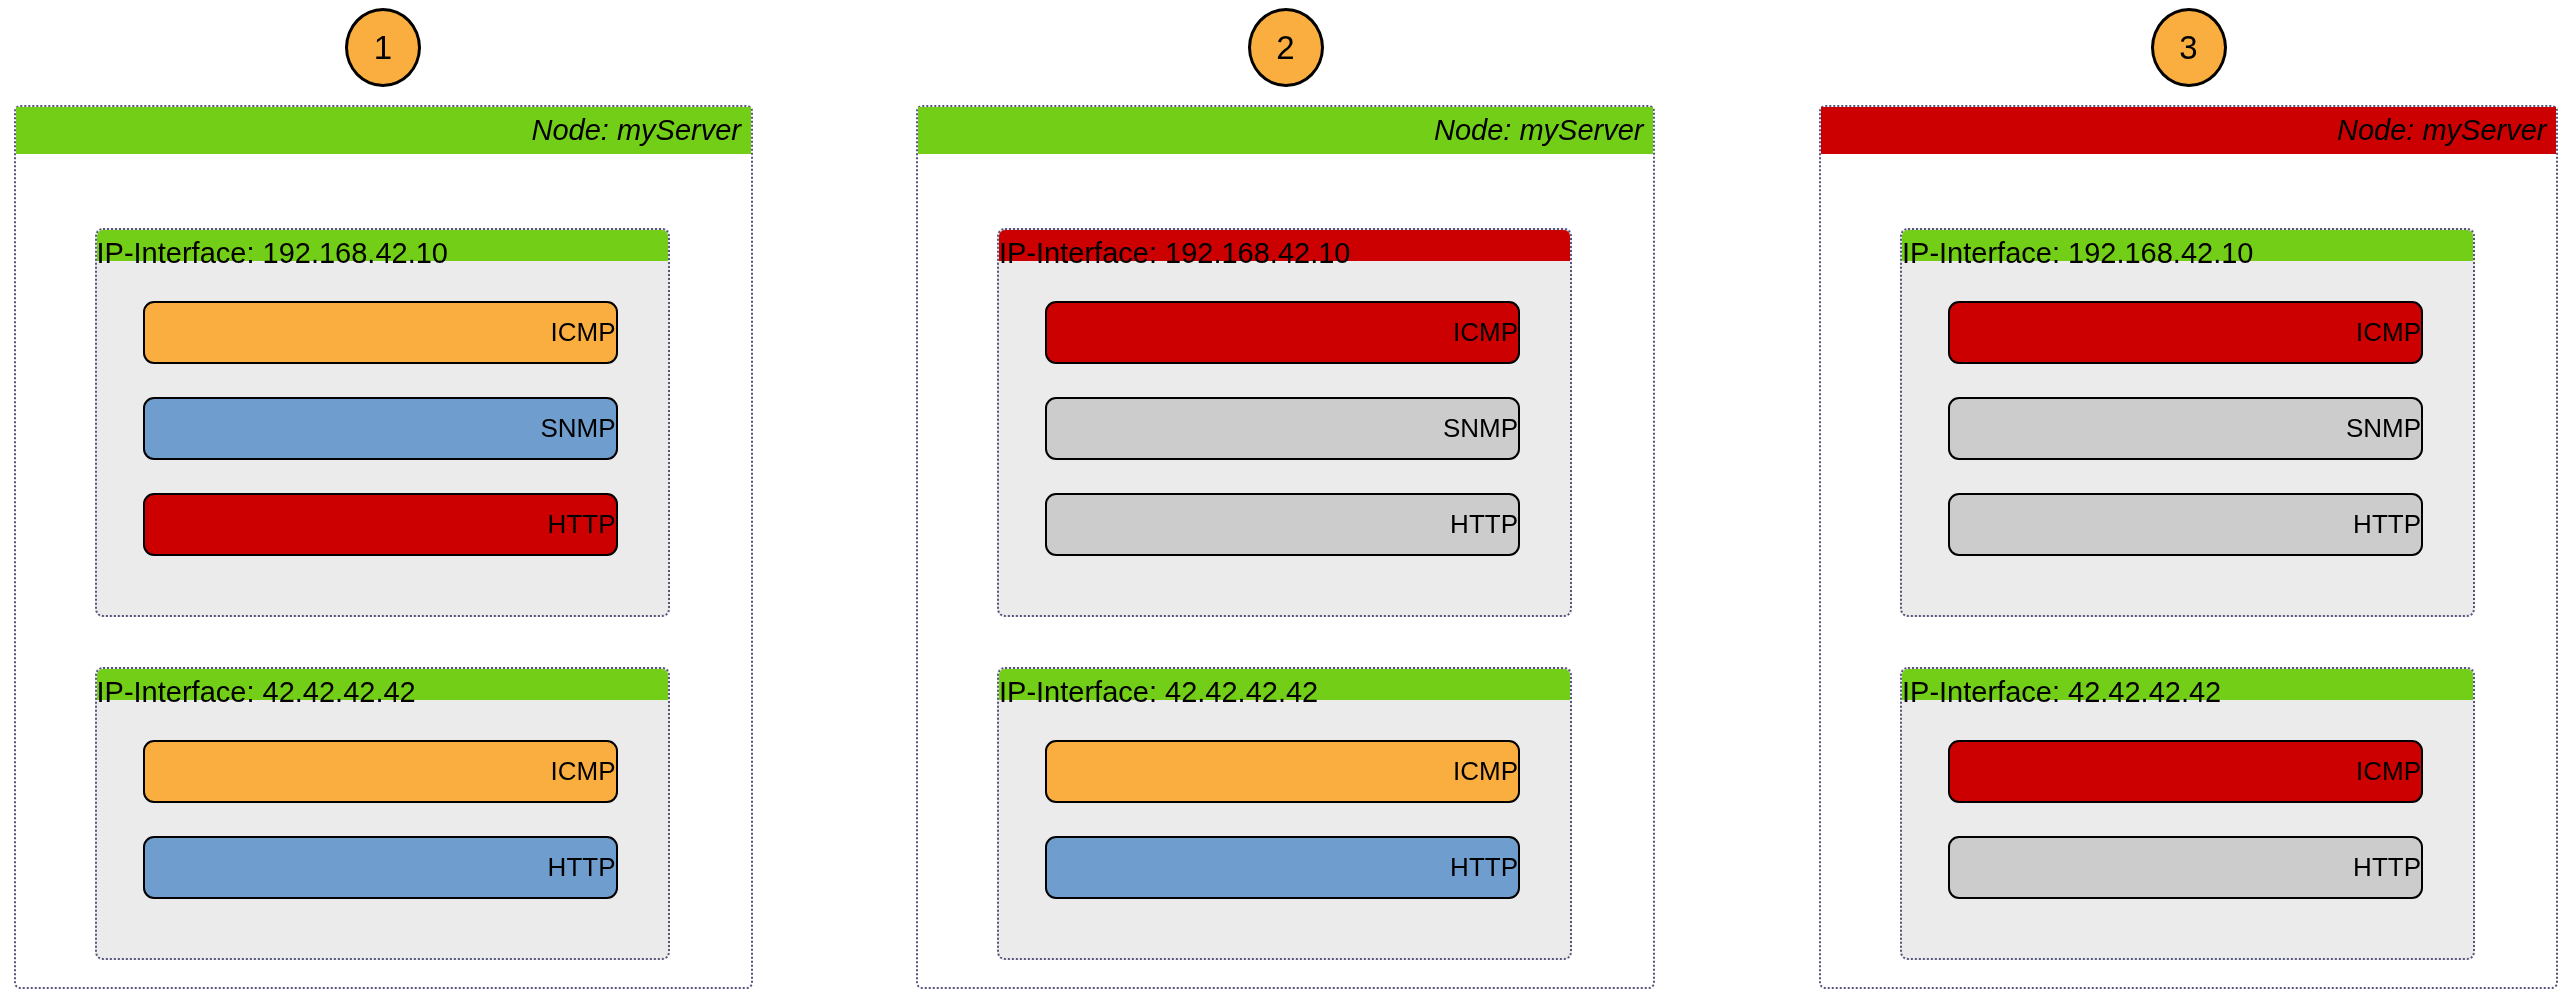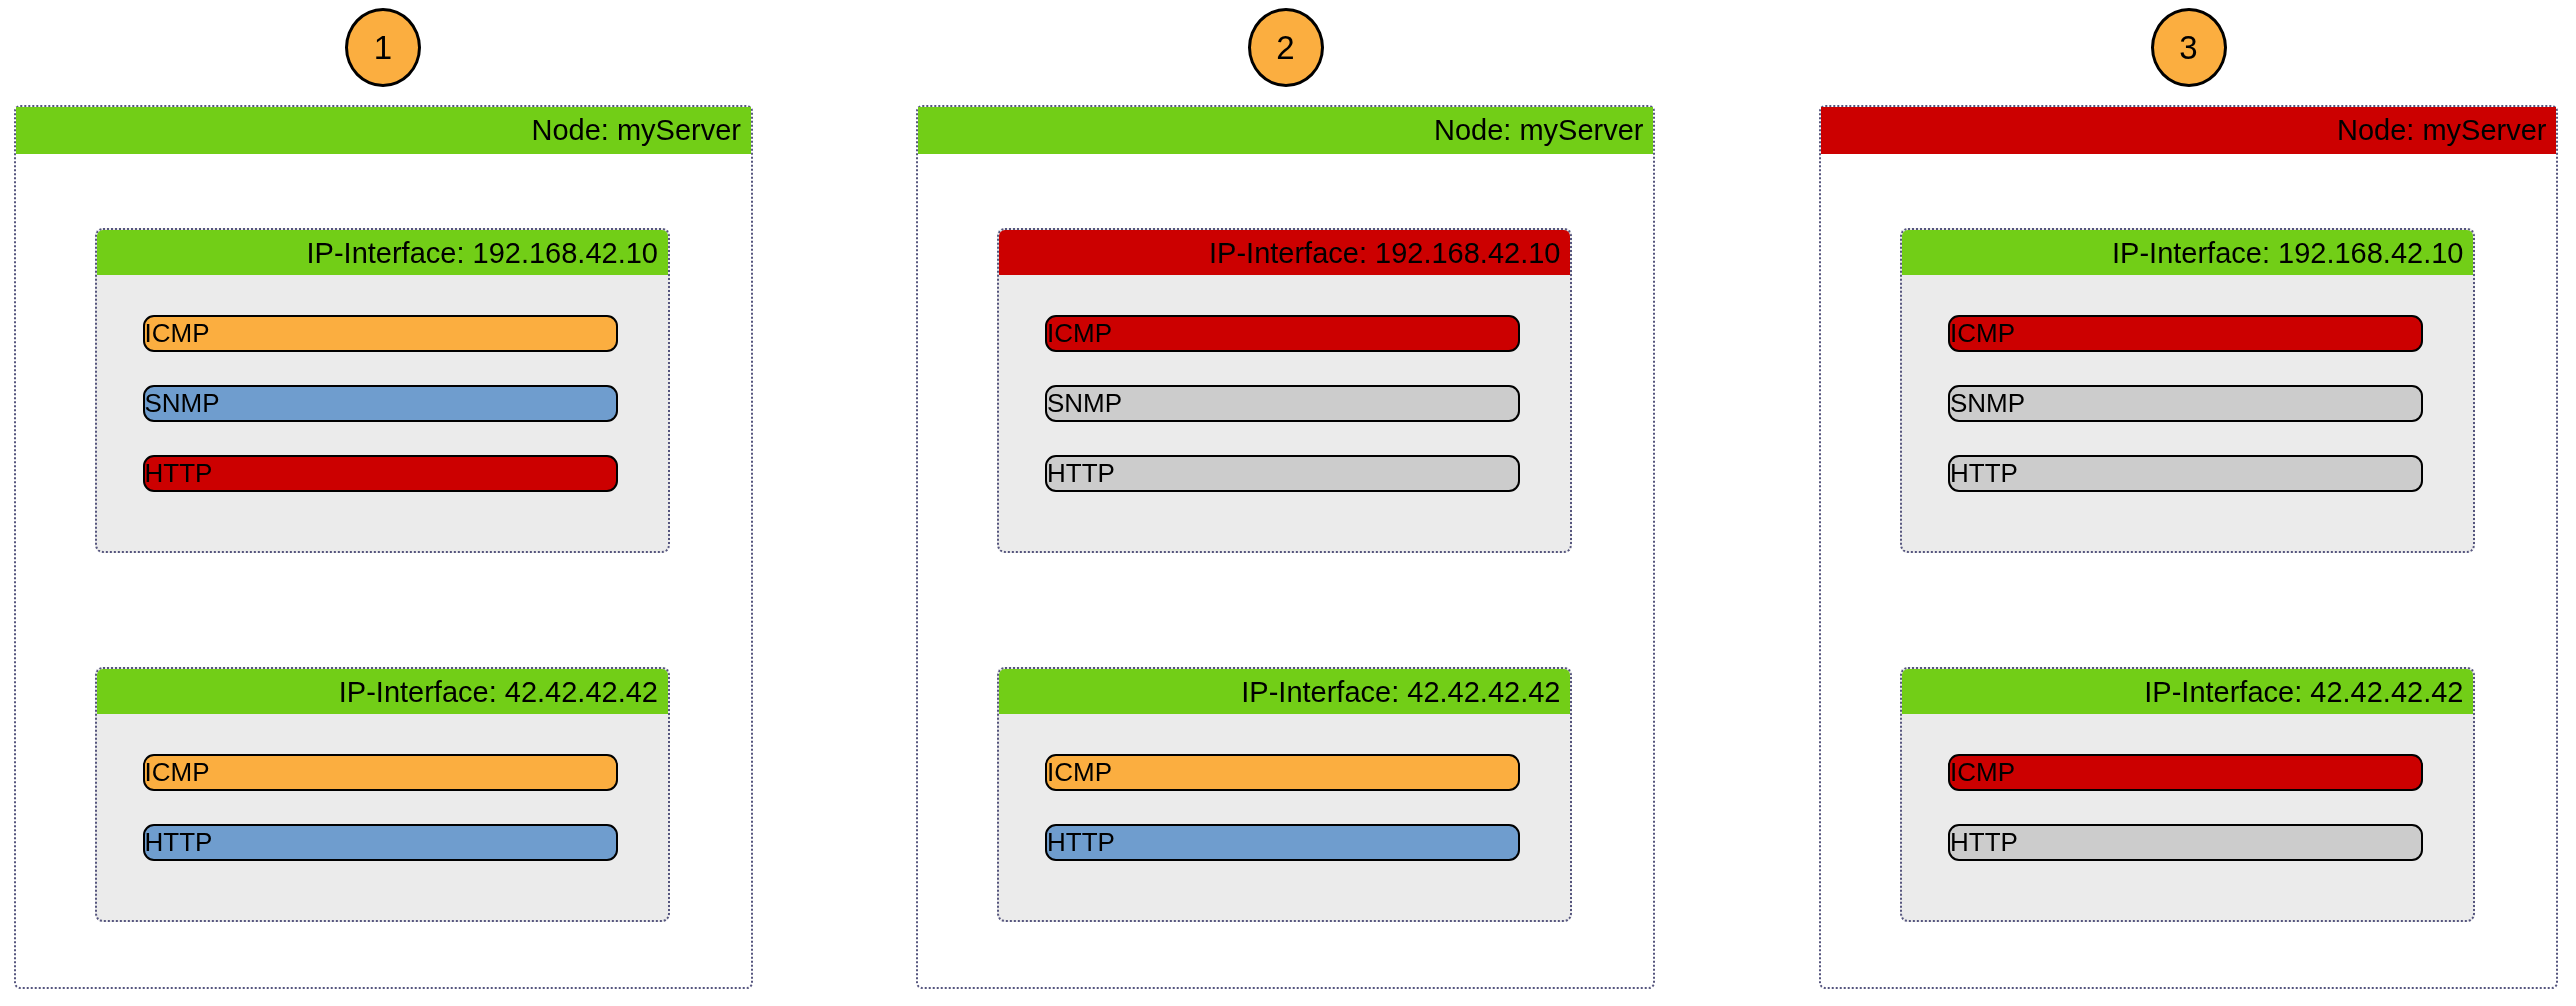--- a/index.html
+++ b/index.html
@@ -35,53 +35,54 @@
   .node-header{
     position:absolute;
     top:0;left:0;right:0;
     height:47px;
     line-height:47px;
     text-align:right;
     padding-right:9.5px;
     font-size:29px;
     box-sizing:border-box;
     white-space:nowrap;
+    font-style:italic;
   }
   .iface{
     position:absolute;
     left:79px;
     width:575px;
     border:2.4px dotted var(--dot);
     border-radius:8px;
     box-sizing:border-box;
     overflow:hidden;
     background:var(--bodyGray);
   }
   .iface.first{top:121px;}
   .iface.second{top:560px;}
   .iface-header{
-    height:45px;
+    height:31px;
     line-height:47px;
-    text-align:right;
+    text-align:left;
     padding-right:9.5px;
     font-size:29px;
     box-sizing:border-box;
     white-space:nowrap;
   }
   .iface-body{
     padding:40px 0 47px 0;
   }
   .proto{
     width:475px;
-    height:37px;
+    height:63px;
     margin:0 0 33px 46px;
     border:2.4px solid #000;
     border-radius:11px;
     box-sizing:border-box;
-    display:flex;align-items:center;justify-content:flex-start;
+    display:flex;align-items:center;justify-content:flex-end;
     font-size:26px;
   }
   .proto:last-child{margin-bottom:12px;}
   .bg-green{background:var(--green);}
   .bg-red{background:var(--red);}
   .bg-orange{background:var(--orange);}
   .bg-blue{background:var(--blue);}
   .bg-gray{background:var(--gray);}
 </style>
 </head>

